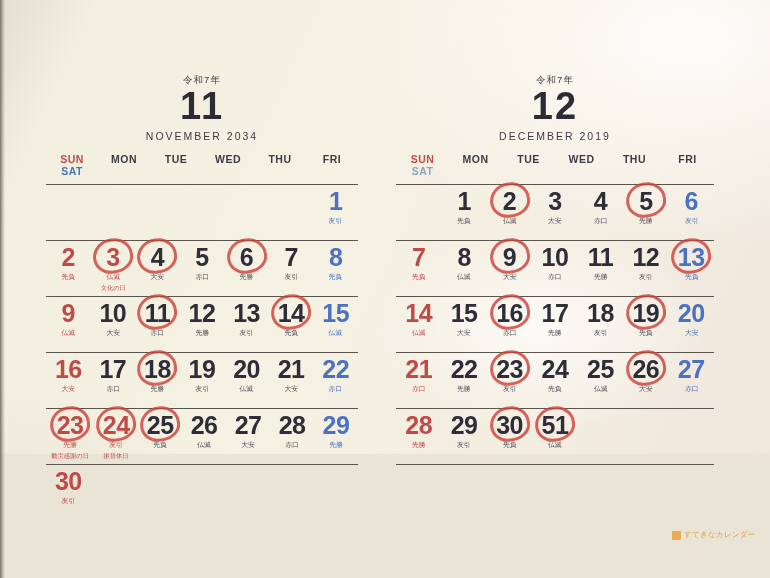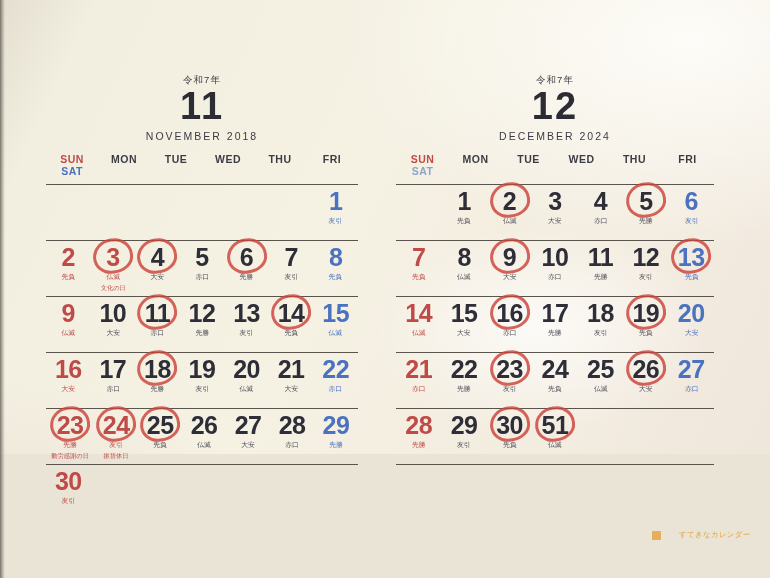--- a/index.html
+++ b/index.html
@@ -53,37 +53,37 @@
   .holiday{font-size:8px;color:var(--red);transform:scale(0.78);transform-origin:center top;margin-top:1px;white-space:nowrap;}
   .circle{
     position:absolute;left:50%;top:46%;
     width:34px;height:29px;
     transform:translate(-50%,-50%) rotate(-6deg);
     border:3px solid var(--circle);
     border-radius:52% 48% 55% 45% / 55% 52% 48% 50%;
     opacity:0.82;
   }
   .brand{
-    position:absolute;left:652px;top:530px;
-    display:flex;align-items:center;gap:18px;text-align:center;
+    position:absolute;left:672px;top:530px;
+    display:flex;align-items:center;gap:3px;text-align:center;
   }
   .brand-box{width:9px;height:9px;background:var(--orange);border-radius:1px;opacity:0.85;}
   .brand-text{font-size:7.5px;color:var(--orange);letter-spacing:0.3px;}
 </style>
 </head>
 <body>
 
 <div class="photo">
   <div class="photo-edge"></div>
 
   <div class="cal cal-left">
     <div class="cal-head">
       <div class="era">令和7年</div>
       <div class="bignum">11</div>
-      <div class="moname">NOVEMBER 2018</div>
+      <div class="moname">NOVEMBER 2034</div>
     </div>
     <div class="wdrow">
         <div class="wd c-sun">SUN</div>
         <div class="wd">MON</div>
         <div class="wd">TUE</div>
         <div class="wd">WED</div>
         <div class="wd">THU</div>
         <div class="wd">FRI</div>
         <div class="wd c-sat">SAT</div>
       </div>
@@ -142,21 +142,21 @@
           <div class="cell"></div>
           <div class="cell"></div>
         </div>
       </div>
   </div>
 
   <div class="cal cal-right">
     <div class="cal-head">
       <div class="era">令和7年</div>
       <div class="bignum">12</div>
-      <div class="moname">DECEMBER 2024</div>
+      <div class="moname">DECEMBER 2019</div>
     </div>
     <div class="wdrow">
         <div class="wd c-sun">SUN</div>
         <div class="wd">MON</div>
         <div class="wd">TUE</div>
         <div class="wd">WED</div>
         <div class="wd">THU</div>
         <div class="wd">FRI</div>
         <div class="wd c-sat">SAT</div>
       </div>

